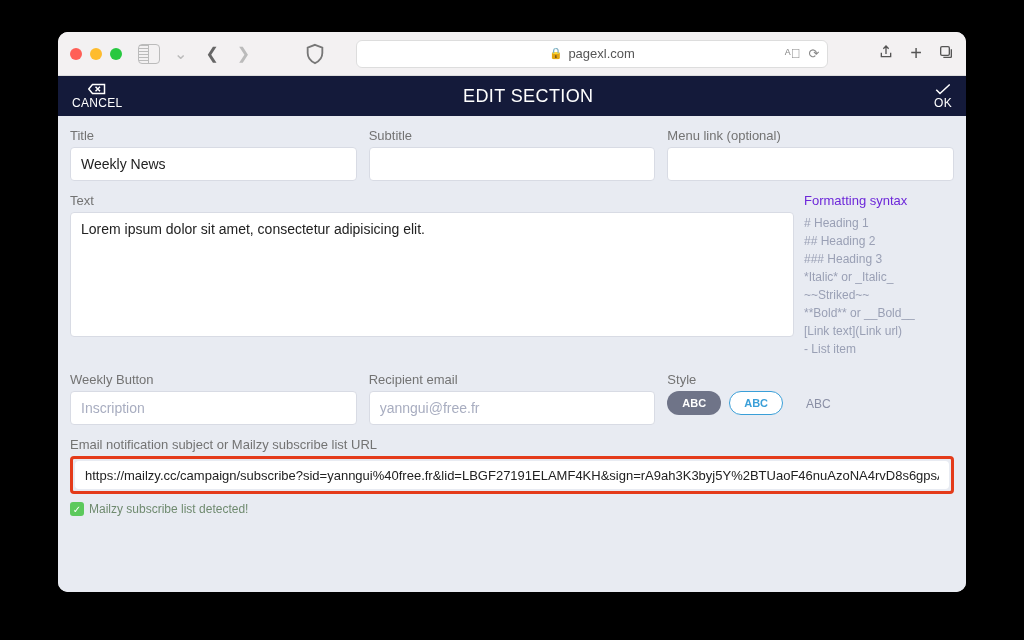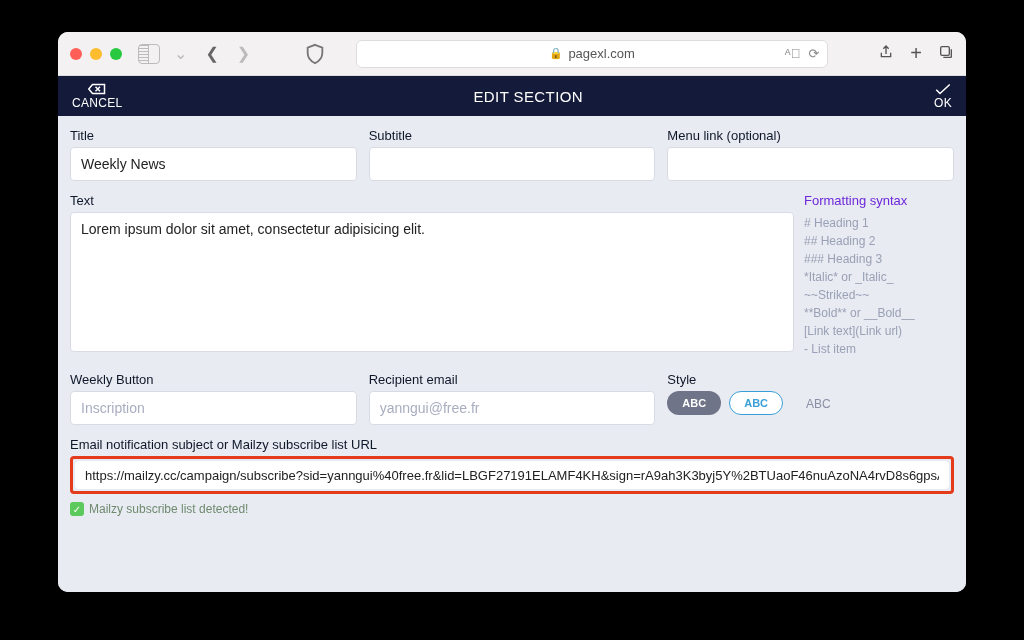--- a/index.html
+++ b/index.html
@@ -65,49 +65,49 @@
     justify-content: space-between;
     padding: 0 14px;
     font-size: 12px;
   }
   .modal-header .cancel, .modal-header .ok {
     display: flex; flex-direction: column; align-items: center;
     font-size: 12px; letter-spacing: 0.3px;
     cursor: pointer;
   }
   .modal-header .cancel svg, .modal-header .ok svg{ width:18px; height:14px;}
-  .modal-header .title { font-size: 15px; letter-spacing: 0.4px;}
+  .modal-header .title { font-size: 18px; letter-spacing: 0.4px;}
 
   
   .body {
     background: #e8ebf2;
     padding: 12px 12px 18px;
     height: calc(100% - 44px - 40px);
     overflow: auto;
     color: #3a4055;
   }
   .row { display: flex; gap: 12px; margin-bottom: 12px; }
   .field { flex: 1; display: flex; flex-direction: column; }
   .field.third { flex: 1; }
-  .label { font-size: 13px; color: #0f172a; margin-bottom: 4px; }
+  .label { font-size: 13px; color: #737373; margin-bottom: 4px; }
   input[type=text], textarea {
     border: 1px solid #d8dbe4;
     background: #fff;
     border-radius: 4px;
     padding: 8px 10px;
     font-size: 14px;
     font-family: inherit;
     color: #222;
     outline: none;
   }
   input[type=text] { height: 34px; }
   input::placeholder, textarea::placeholder { color: #a8adc0; }
   .text-row { display:flex; gap: 10px; }
   .text-row .field { flex: 1; }
-  textarea { height: 140px; resize: none; }
+  textarea { height: 125px; resize: none; }
   .format-panel{ width: 150px; font-size:12px; }
   .format-panel .fp-title{ color:#6d28d9; margin-bottom:6px; font-size:13px;}
   .format-panel .fp-line{ color:#9aa0b5; line-height:1.5;}
 
   .style-group{ display:flex; flex-direction:column;}
   .style-opts{ display:flex; align-items:flex-start; gap:8px; height:34px;}
   .pill{
     padding: 5px 14px; border-radius: 16px; font-size: 11px; font-weight:600;
     border:1px solid transparent; cursor:pointer;
   }

